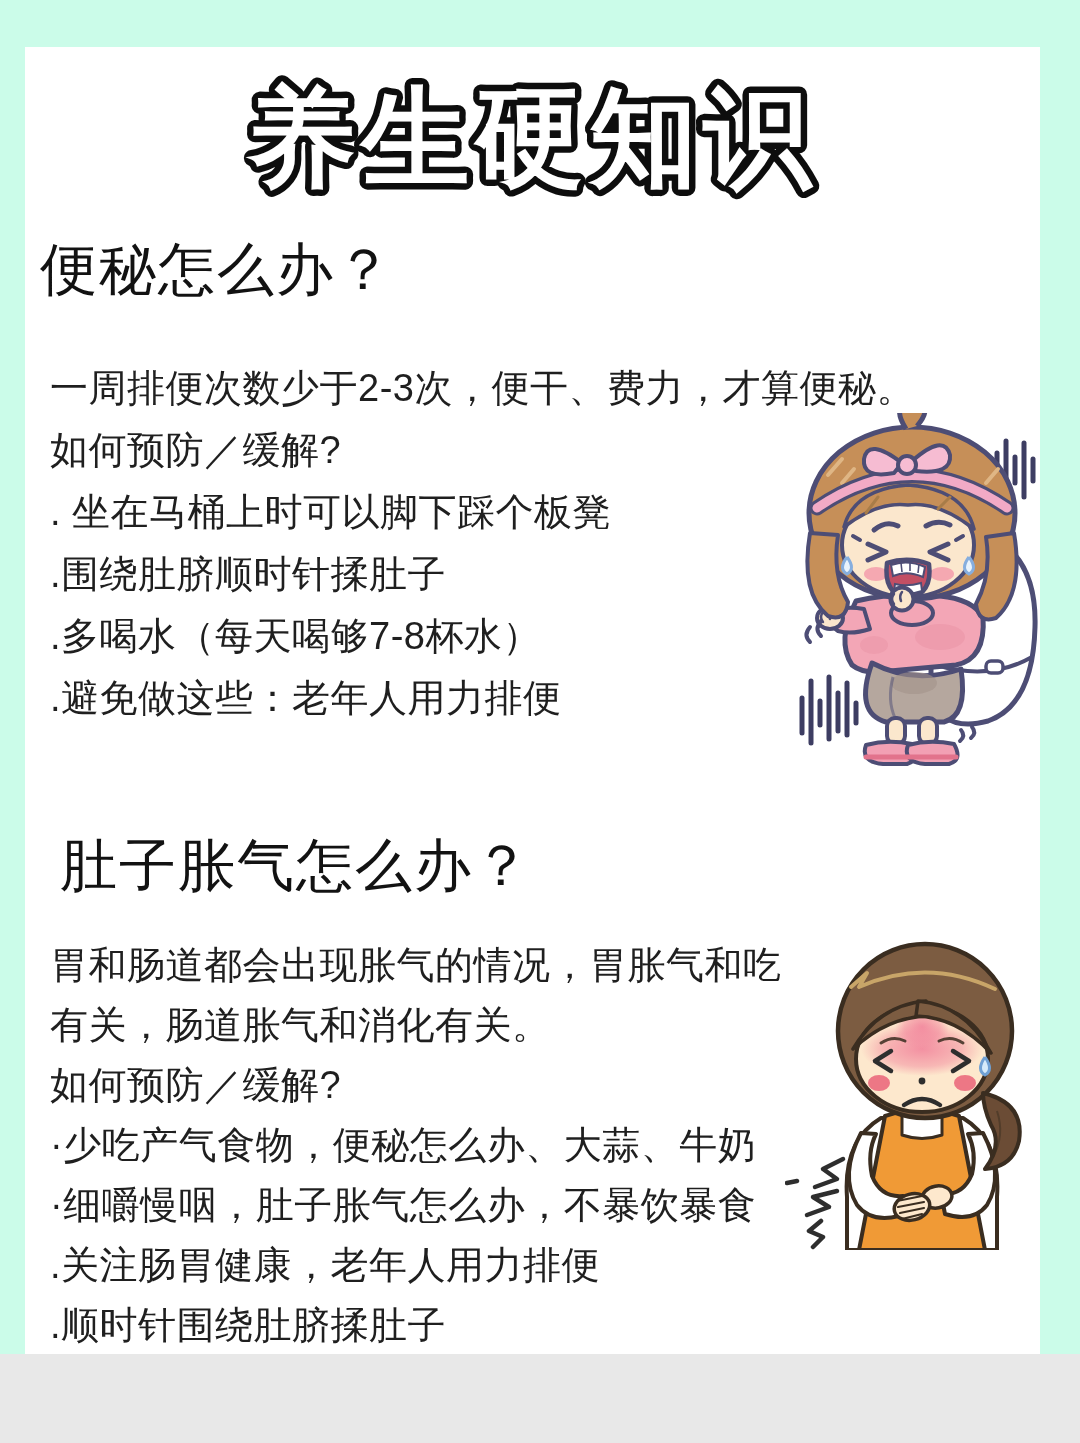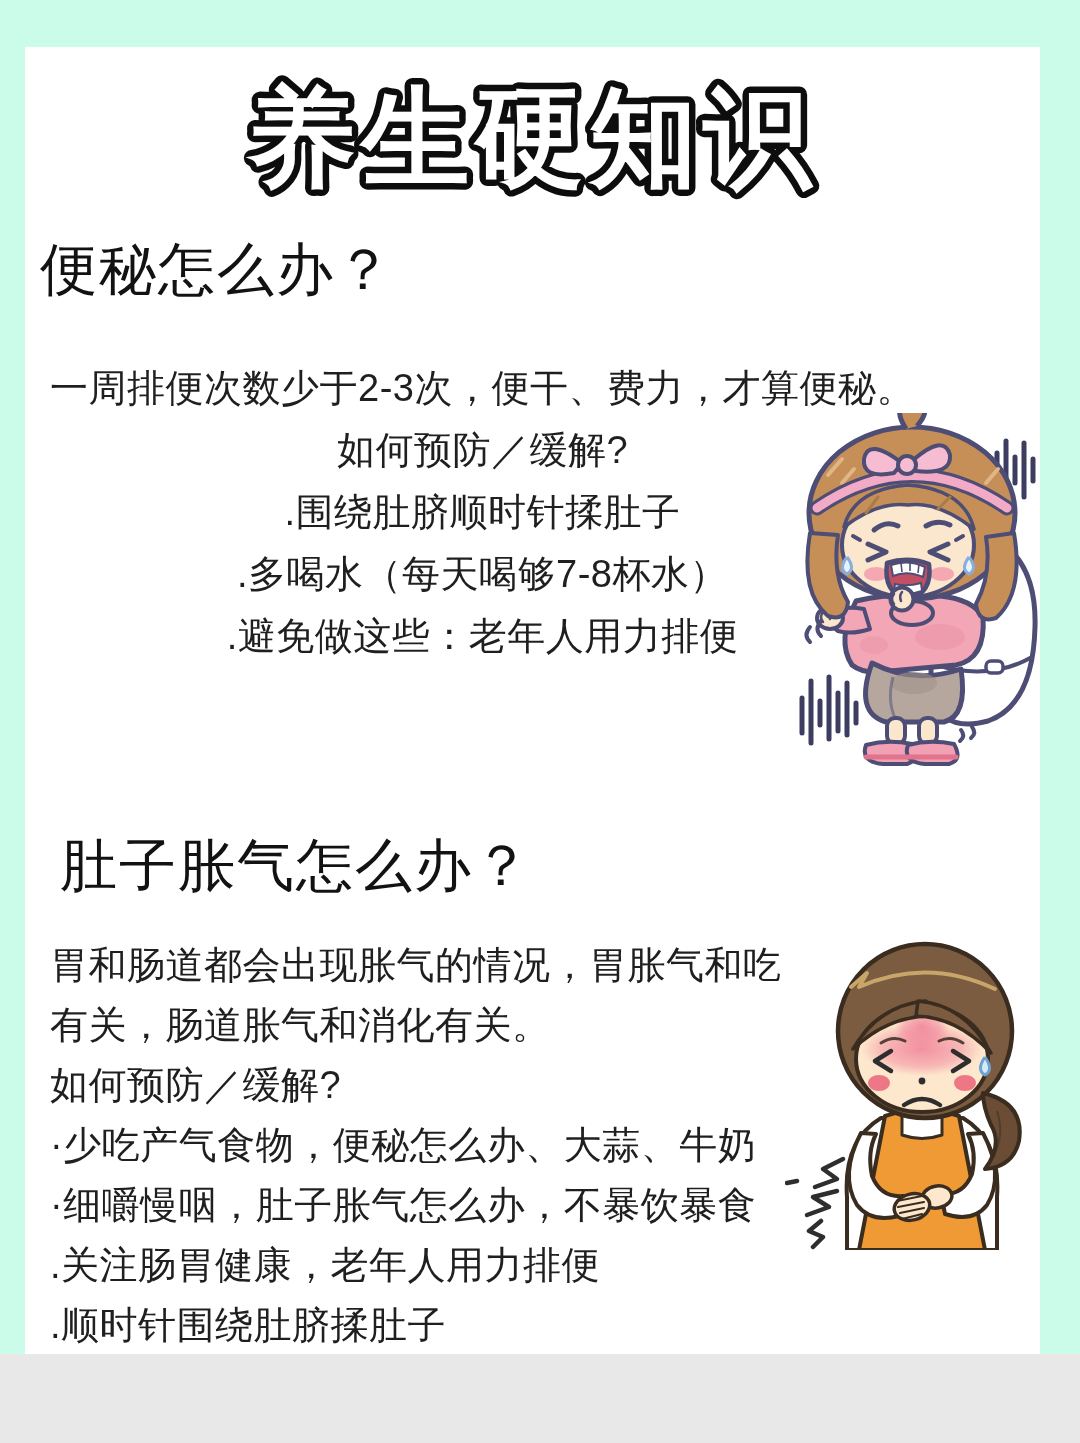--- a/index.html
+++ b/index.html
@@ -17,21 +17,21 @@
     position:absolute; font-size:57px; font-weight:400; color:#121212;
     letter-spacing:2px; white-space:nowrap; line-height:1.1; z-index:3;
   }
   .heading-1 { left:40px; top:238px; }
   .heading-2 { left:60px; top:834px; }
   .lines {
     position:absolute; left:50px; font-size:38px; font-weight:500;
     color:#1f1f1f; white-space:nowrap; letter-spacing:0.5px; z-index:3;
   }
   .lines-1 { top:357px; }
-  .lines-1 .text-line { height:62px; line-height:62px;text-align:center; }
+  .lines-1 .text-line { height:62px; line-height:62px; }
   .lines-2 { top:935px; }
   .lines-2 .text-line { height:60px; line-height:60px; }
   .illo { position:absolute; z-index:1; }
   .illo-1 { left:790px; top:413px; width:250px; height:360px; }
   .illo-2 { left:785px; top:935px; width:255px; height:315px; }
   .illo svg { display:block; width:100%; height:100%; }
 </style>
 </head>
 <body>
 
@@ -39,20 +39,21 @@
   <div class="card"></div>
 
   <svg class="title-svg" width="1015" height="170">
     <text x="50%" y="128" text-anchor="middle" font-size="108" font-weight="900" font-family="Liberation Sans, sans-serif" letter-spacing="6" fill="#ffffff" stroke="#0d0d0d" stroke-width="13" stroke-linejoin="round" paint-order="stroke">养生硬知识</text>
   </svg>
 
   <div class="sec-heading heading-1">便秘怎么办？</div>
   <div class="lines lines-1">
     <div class="text-line">一周排便次数少于2-3次，便干、费力，才算便秘。</div>
     <div class="text-line">如何预防／缓解?</div>
+    <div class="text-line">. 坐在马桶上时可以脚下踩个板凳</div>
     <div class="text-line">.围绕肚脐顺时针揉肚子</div>
     <div class="text-line">.多喝水（每天喝够7-8杯水）</div>
     <div class="text-line">.避免做这些：老年人用力排便</div>
   </div>
 
   <div class="illo illo-1">
     <svg viewBox="0 0 250 360">
 
       <g>
         <path d="M150 112 Q248 116 245 214 Q243 292 198 308 Q154 320 141 284 L141 198 Z" fill="#ffffff" stroke="#4d4d75" stroke-width="5" stroke-linejoin="round"></path>

